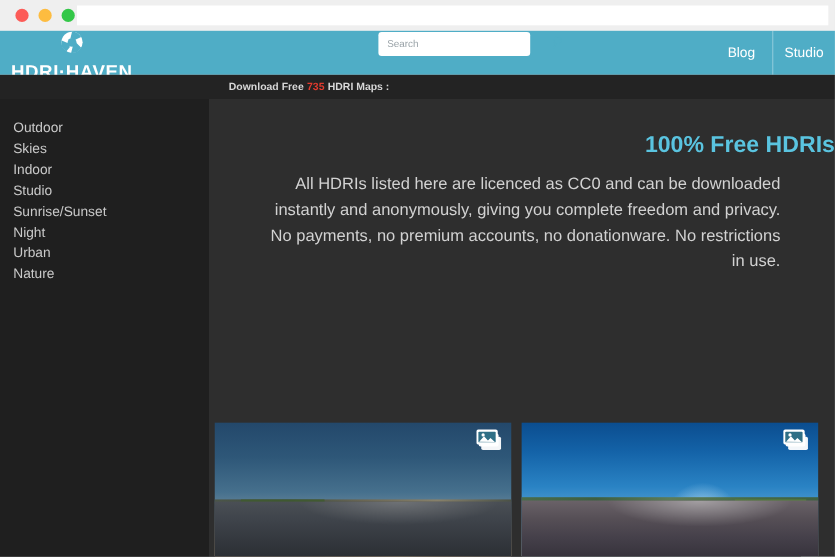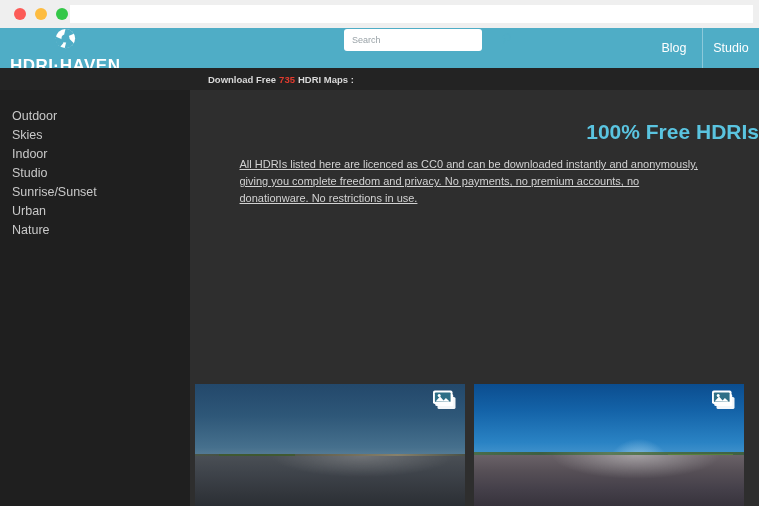--- a/index.html
+++ b/index.html
@@ -112,25 +112,24 @@
     position:absolute; left:190px; top:0; width:569px; height:416px;
     background:#2e2e2e;
     overflow:hidden;
   }
   #hero-title{
     text-align:right; color:#5ac4e0;
     font-size:21px; font-weight:bold;
     margin-top:30px;
   }
   #hero-desc{
-    text-align:left; color:#d2d2d2;
-    font-size:11px; line-height:1.55;
+    text-align:right; color:#d2d2d2;
+    font-size:15px; line-height:1.55;
     margin:12px auto 0 auto;
     width:470px;
-    text-decoration:underline;
   }
 
   
   #thumb-grid{
     position:absolute; left:5px; top:294px;
     width:564px; height:122px;
     display:flex; gap:9px;
   }
   .thumb{
     position:relative; width:270px; height:122px;
@@ -239,20 +238,21 @@
 </div>
 
 <div id="page-body">
 
   <aside id="sidebar">
     <a class="sidebar-item" href="#">Outdoor</a>
     <a class="sidebar-item" href="#">Skies</a>
     <a class="sidebar-item" href="#">Indoor</a>
     <a class="sidebar-item" href="#">Studio</a>
     <a class="sidebar-item" href="#">Sunrise/Sunset</a>
+    <a class="sidebar-item" href="#">Night</a>
     <a class="sidebar-item" href="#">Urban</a>
     <a class="sidebar-item" href="#">Nature</a>
   </aside>
 
   <main id="main">
     <h1 id="hero-title">100% Free HDRIs</h1>
     <p id="hero-desc">All HDRIs listed here are licenced as CC0 and can be downloaded instantly and anonymously, giving you complete freedom and privacy. No payments, no premium accounts, no donationware. No restrictions in use.</p>
 
     <div id="thumb-grid">
 

